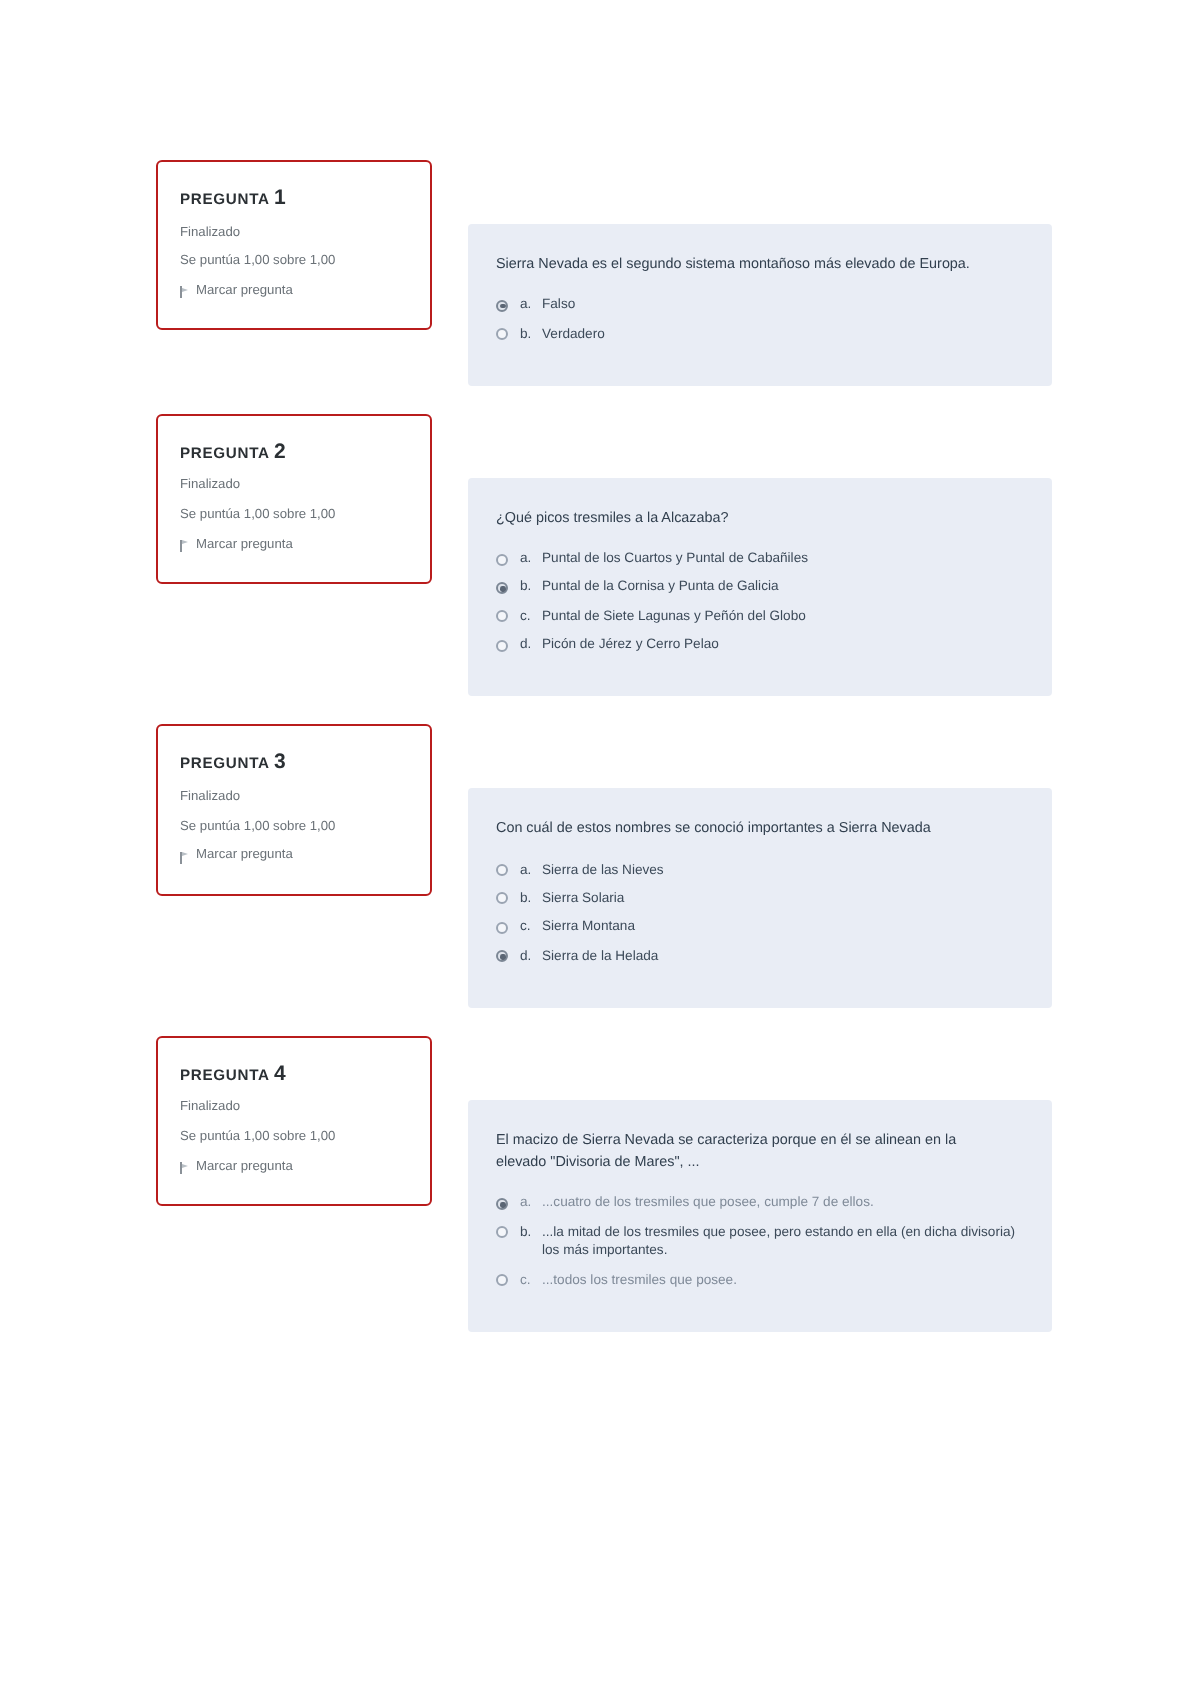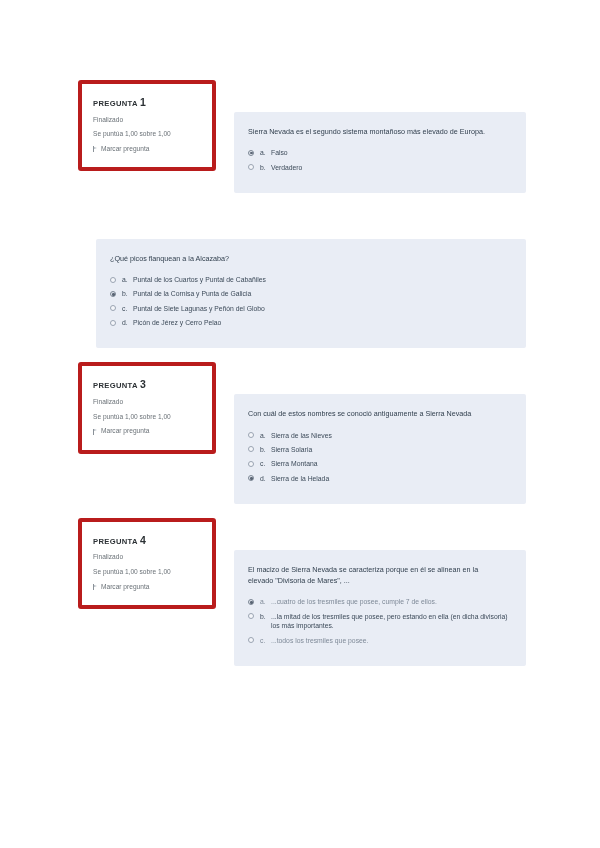--- a/index.html
+++ b/index.html
@@ -31,21 +31,21 @@
     display: flex;
     align-items: flex-start;
     margin-bottom: 14px;
   }
 
   
   .info-card {
     width: 138px;
     flex: 0 0 138px;
     background: #ffffff;
-    border: 4px solid #b91c1c;
+    border: 1px solid #b91c1c;
     border-radius: 3px;
     padding: 13px 11px 14px 11px;
     min-height: 76px;
   }
 
   .info-title {
     font-size: 7.6px;
     font-weight: bold;
     color: #2b3034;
     letter-spacing: 0.35px;
@@ -196,22 +196,31 @@
             </div>
             <div class="option-row">
               <span class="radio"></span>
               <span class="option-letter">b.</span>
               <span class="option-text">Verdadero</span>
             </div>
           </div>
         </div>
       </div>
       <div class="question-block">
+        <div class="info-card">
+          <div class="info-title"><span>PREGUNTA</span> <span class="qnum">2</span></div>
+          <div class="info-line">Finalizado</div>
+          <div class="info-line">Se puntúa 1,00 sobre 1,00</div>
+          <div class="info-flag">
+            <span class="flag-icon"></span>
+            <span>Marcar pregunta</span>
+          </div>
+        </div>
         <div class="answer-panel">
-          <div class="question-text">¿Qué picos flanquean a la Alcazaba?</div>
+          <div class="question-text">¿Qué picos tresmiles a la Alcazaba?</div>
           <div class="options">
             <div class="option-row">
               <span class="radio"></span>
               <span class="option-letter">a.</span>
               <span class="option-text">Puntal de los Cuartos y Puntal de Cabañiles</span>
             </div>
             <div class="option-row">
               <span class="radio checked"></span>
               <span class="option-letter">b.</span>
               <span class="option-text">Puntal de la Cornisa y Punta de Galicia</span>
@@ -233,21 +242,21 @@
         <div class="info-card">
           <div class="info-title"><span>PREGUNTA</span> <span class="qnum">3</span></div>
           <div class="info-line">Finalizado</div>
           <div class="info-line">Se puntúa 1,00 sobre 1,00</div>
           <div class="info-flag">
             <span class="flag-icon"></span>
             <span>Marcar pregunta</span>
           </div>
         </div>
         <div class="answer-panel">
-          <div class="question-text">Con cuál de estos nombres se conoció antiguamente a Sierra Nevada</div>
+          <div class="question-text">Con cuál de estos nombres se conoció importantes a Sierra Nevada</div>
           <div class="options">
             <div class="option-row">
               <span class="radio"></span>
               <span class="option-letter">a.</span>
               <span class="option-text">Sierra de las Nieves</span>
             </div>
             <div class="option-row">
               <span class="radio"></span>
               <span class="option-letter">b.</span>
               <span class="option-text">Sierra Solaria</span>

